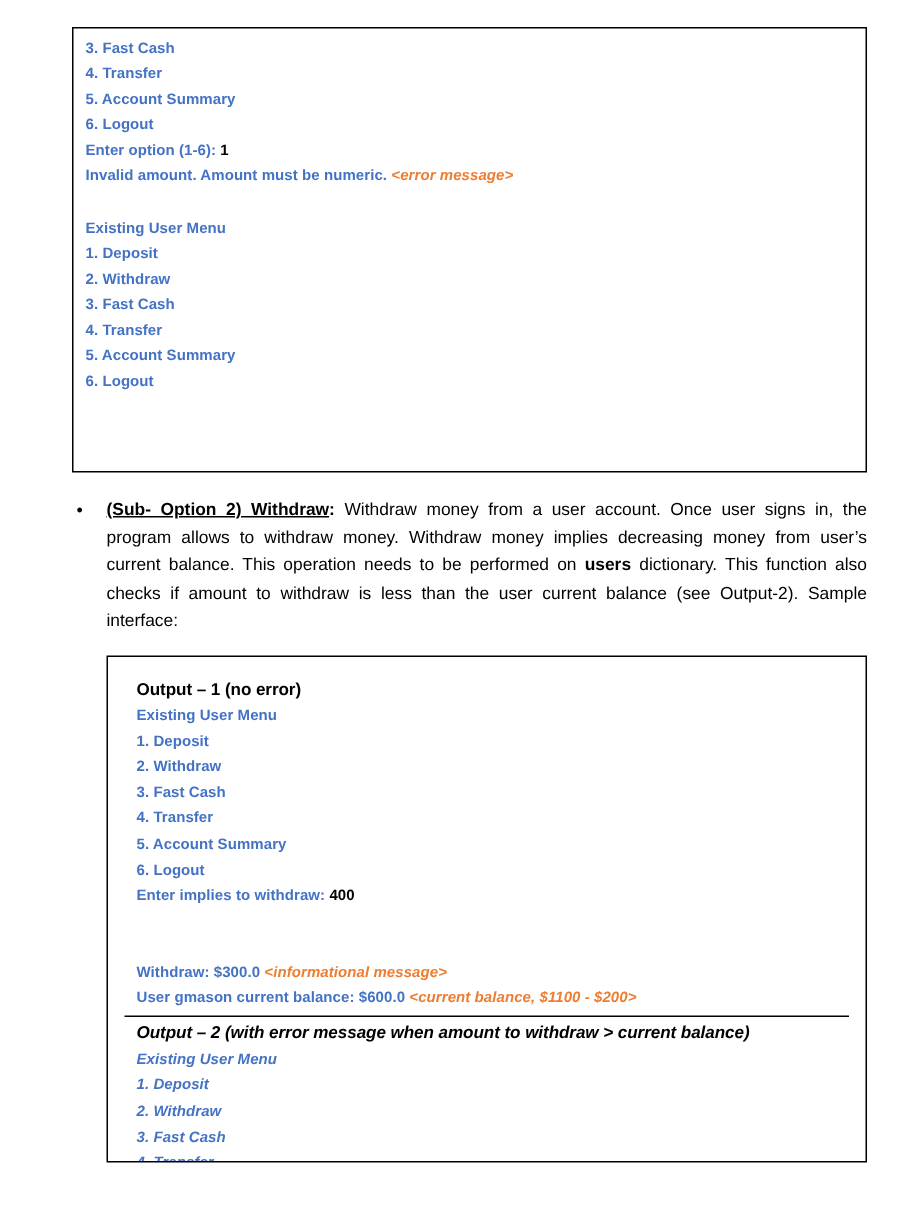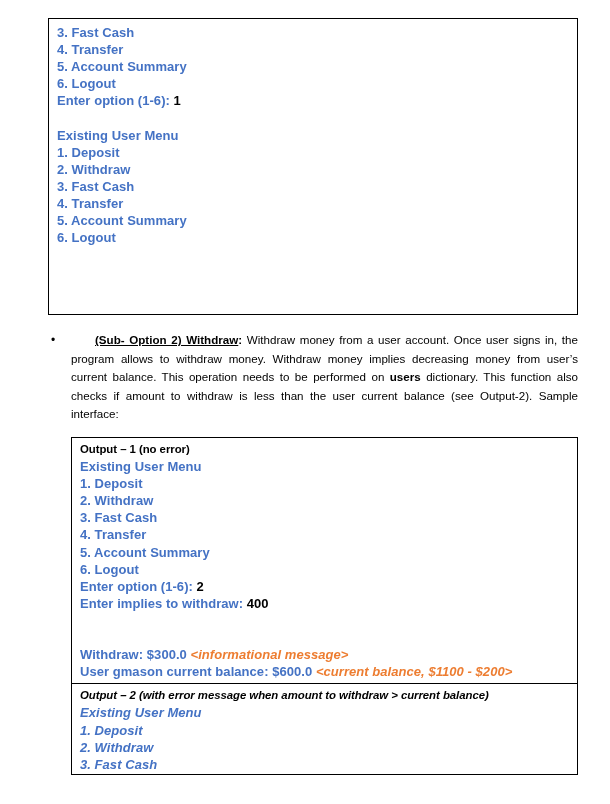--- a/index.html
+++ b/index.html
@@ -29,25 +29,25 @@
     top: 18px;
     width: 530px;
     height: 297px;
     padding: 5px 0 0 8px;
   }
   #box-withdraw-console {
     left: 71px;
     top: 437px;
     width: 507px;
     height: 338px;
-    padding: 0;
+    padding: 11px;
   }
 
   .console-line {
-    font-size: 13px;
+    font-size: 10px;
     line-height: 17.1px;
     white-space: nowrap;
     font-weight: bold;
     color: #4472C4;
     letter-spacing: 0.05px;
   }
   .console-line.spacer {
     height: 17.1px;
   }
   .console-line .input-val {
@@ -102,39 +102,39 @@
     flex: 1 1 auto;
     font-size: 11.6px;
     line-height: 18.6px;
     text-align: justify;
     color: #000000;
     hyphens: none;
   }
   .bullet-text .lead {
     font-weight: bold;
     text-decoration: underline;
-    margin-left: 24px;
   }
   .bullet-text .lead-tail {
     font-weight: bold;
   }
   .bullet-text .strong {
     font-weight: bold;
   }
 </style>
 </head>
 <body>
 
 <div class="console-box" id="box-deposit-console">
   <div id="deposit-lines">
       <div class="console-line"><span>3. Fast Cash</span></div>
       <div class="console-line"><span>4. Transfer</span></div>
       <div class="console-line"><span>5. Account Summary</span></div>
       <div class="console-line"><span>6. Logout</span></div>
       <div class="console-line"><span>Enter option (1-6): </span><span class="input-val">1</span> </div>
+      <div class="console-line"><span>Invalid amount. Amount must be numeric. </span><span class="note">&lt;error message&gt;</span></div>
       <div class="console-line spacer">&nbsp;</div>
       <div class="console-line"><span>Existing User Menu</span></div>
       <div class="console-line"><span>1. Deposit</span></div>
       <div class="console-line"><span>2. Withdraw</span></div>
       <div class="console-line"><span>3. Fast Cash</span></div>
       <div class="console-line"><span>4. Transfer</span></div>
       <div class="console-line"><span>5. Account Summary</span></div>
       <div class="console-line"><span>6. Logout</span></div>
     </div>
 </div>
@@ -151,21 +151,20 @@
   <div class="console-section">
     <div class="output-header">Output – 1 (no error)</div>
     <div id="output1-lines">
         <div class="console-line"><span>Existing User Menu</span></div>
         <div class="console-line"><span>1. Deposit</span></div>
         <div class="console-line"><span>2. Withdraw</span></div>
         <div class="console-line"><span>3. Fast Cash</span></div>
         <div class="console-line"><span>4. Transfer</span></div>
         <div class="console-line"><span>5. Account Summary</span></div>
         <div class="console-line"><span>6. Logout</span></div>
-        <div class="console-line"><span>Enter option (1-6): </span><span class="input-val">2</span> </div>
         <div class="console-line"><span>Enter implies to withdraw: </span><span class="input-val">400</span> </div>
         <div class="console-line spacer">&nbsp;</div>
         <div class="console-line spacer">&nbsp;</div>
         <div class="console-line"><span>Withdraw: $300.0 </span><span class="note">&lt;informational message&gt;</span></div>
         <div class="console-line"><span>User gmason current balance: $600.0  </span><span class="note">&lt;current balance, $1100 - $200&gt;</span></div>
       </div>
   </div>
 
   <div class="console-section">
     <div class="output-header">Output – 2 (with error message when amount to withdraw &gt; current balance)</div>

